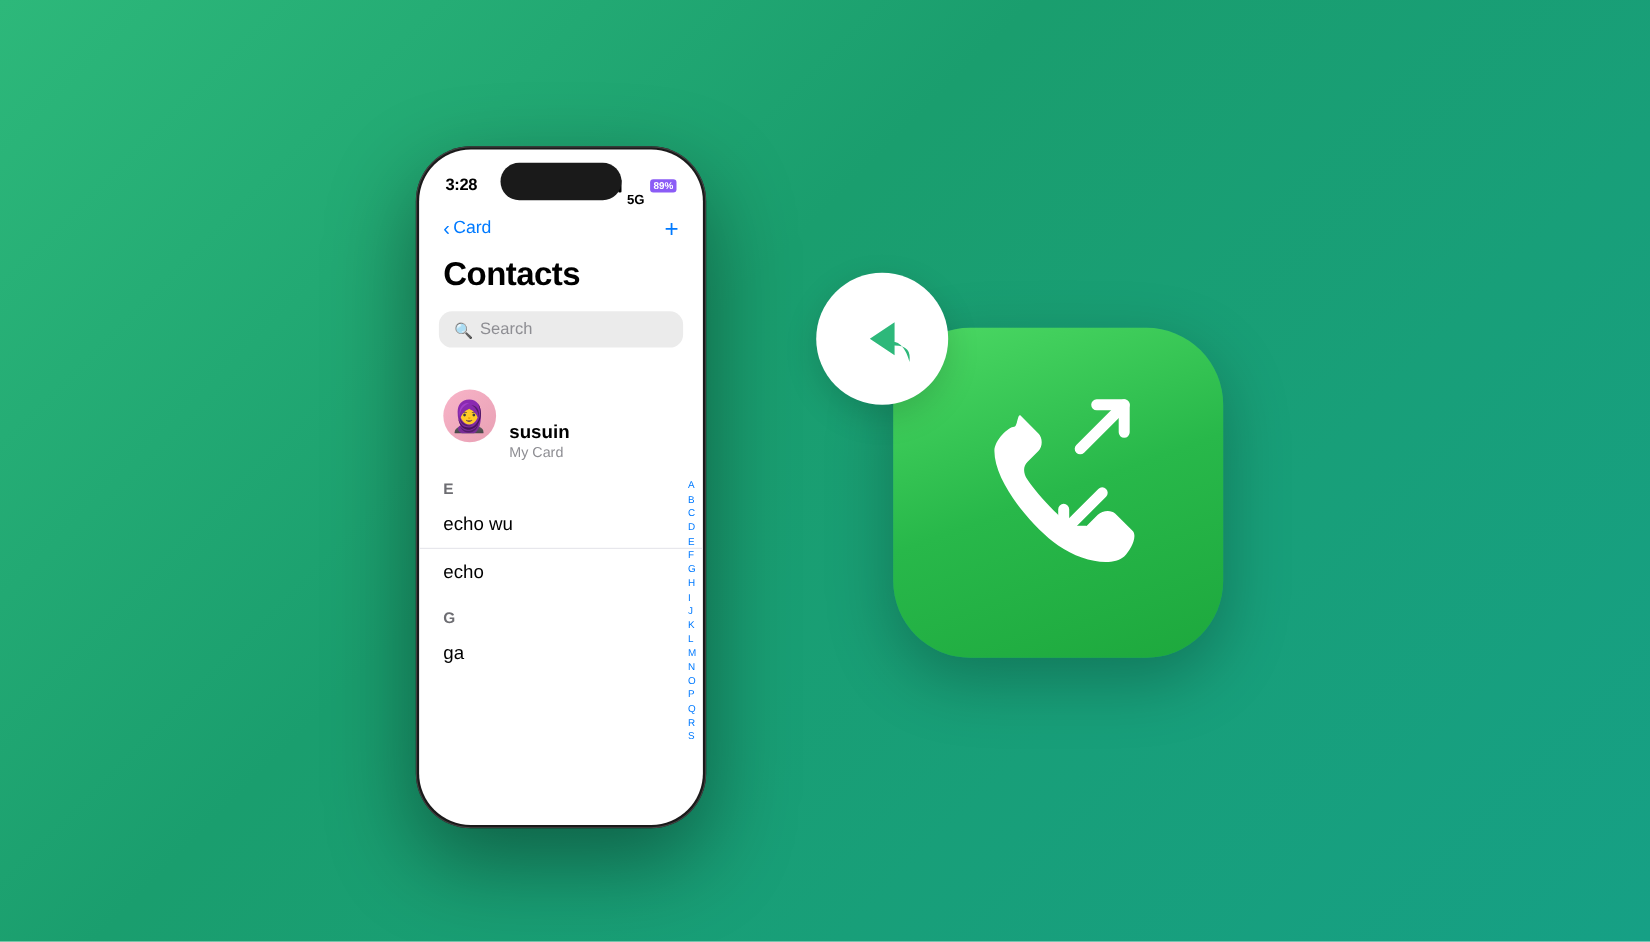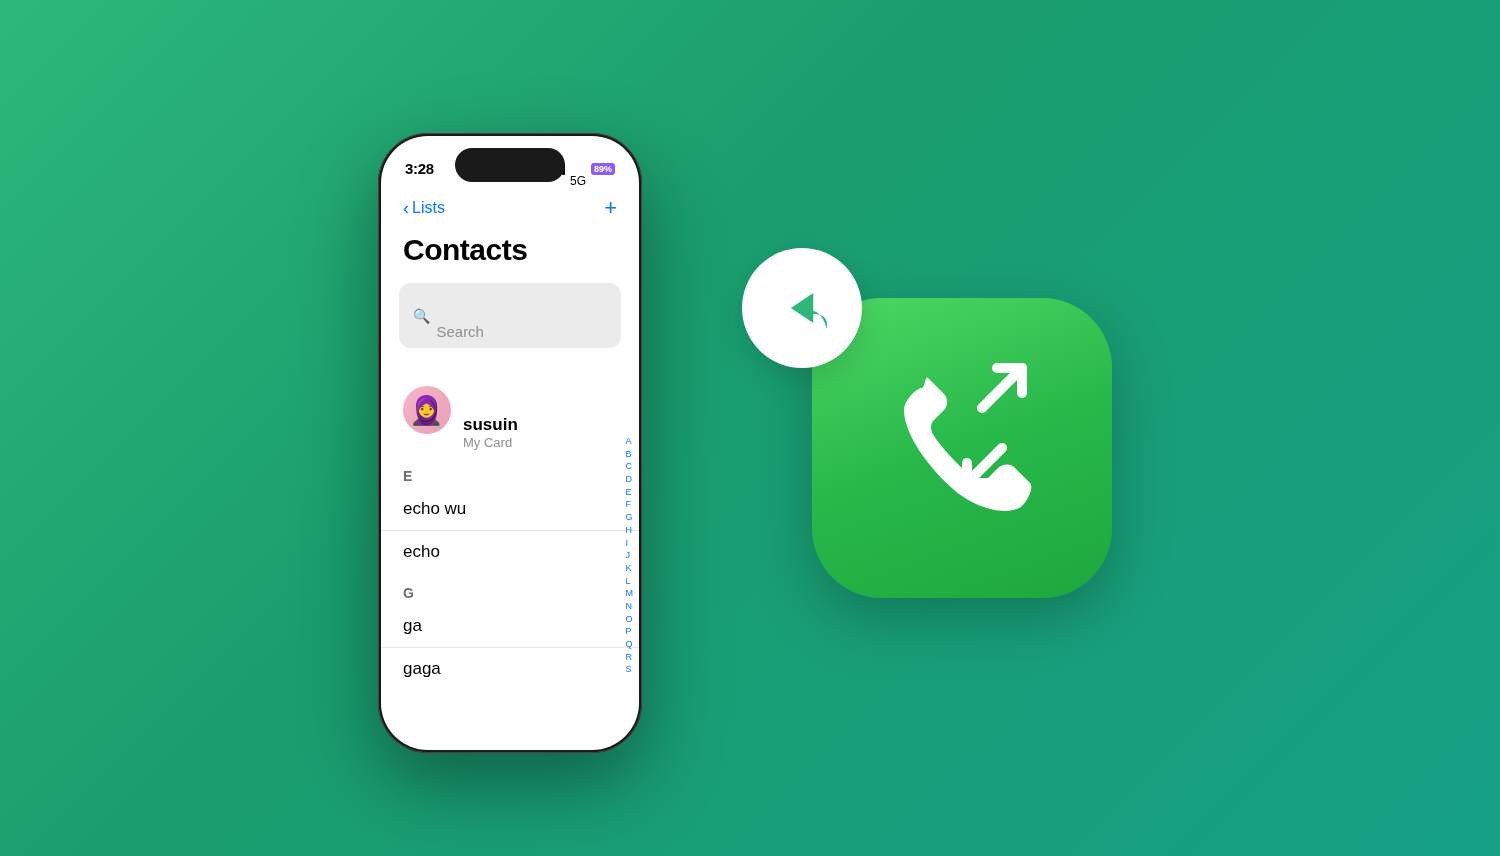--- a/index.html
+++ b/index.html
@@ -99,21 +99,21 @@
       border-radius: 1px;
     }
 
     .signal-bar:nth-child(1) { height: 4px; }
     .signal-bar:nth-child(2) { height: 6px; }
     .signal-bar:nth-child(3) { height: 9px; }
     .signal-bar:nth-child(4) { height: 12px; }
 
     .status-5g {
       font-size: 12px;
-      font-weight: 400;
+      font-weight: 700;
       color: #000;
       margin-top: 24px;
     }
 
     .battery-badge {
       background: #8b5cf6;
       color: white;
       font-size: 9px;
       font-weight: 700;
       padding: 1px 3px;
@@ -177,21 +177,20 @@
     }
 
     .search-icon-inner {
       color: #8e8e93;
       font-size: 14px;
     }
 
     .search-placeholder {
       color: #8e8e93;
       font-size: 15px;
-      margin-top: 32px;
     }
 
     
     .my-card {
       display: flex;
       align-items: center;
       gap: 12px;
       padding: 8px 22px 14px 22px;
     }
 
@@ -333,21 +332,21 @@
               <div class="signal-bar"></div>
             </div>
             <span class="status-5g">5G</span>
             <span class="battery-badge">89%</span>
           </div>
         </div>
 
         <div class="nav-bar">
           <div class="nav-back">
             <span class="nav-back-chevron">‹</span>
-            <span class="nav-back-text">Lists</span>
+            <span class="nav-back-text">Card</span>
           </div>
           <span class="nav-add">+</span>
         </div>
 
         <div class="contacts-header">
           <h1 class="contacts-title">Contacts</h1>
         </div>
 
         <div class="search-bar">
           <span class="search-icon-inner">🔍</span>
@@ -363,21 +362,20 @@
             <div class="contact-sub">My Card</div>
           </div>
         </div>
 
         <div class="section-header">E</div>
         <div class="contact-row">echo wu</div>
         <div class="contact-row">echo</div>
 
         <div class="section-header" style="margin-top:8px;">G</div>
         <div class="contact-row">ga</div>
-        <div class="contact-row">gaga</div>
 
         <div class="alphabet-index">
           <span class="alpha-letter">A</span>
           <span class="alpha-letter">B</span>
           <span class="alpha-letter">C</span>
           <span class="alpha-letter">D</span>
           <span class="alpha-letter">E</span>
           <span class="alpha-letter">F</span>
           <span class="alpha-letter">G</span>
           <span class="alpha-letter">H</span>

